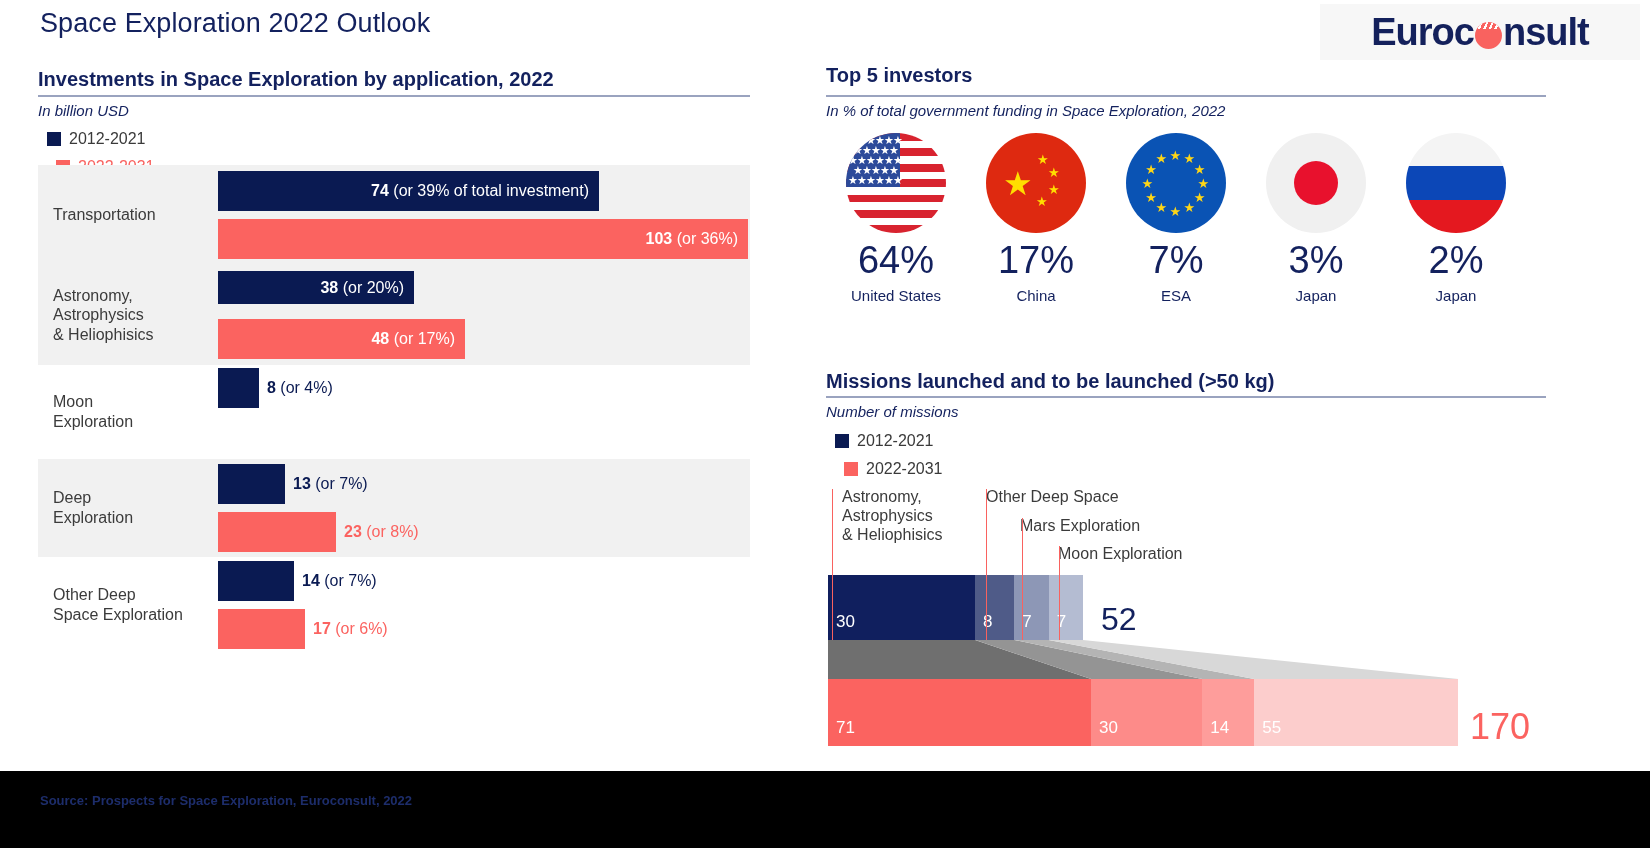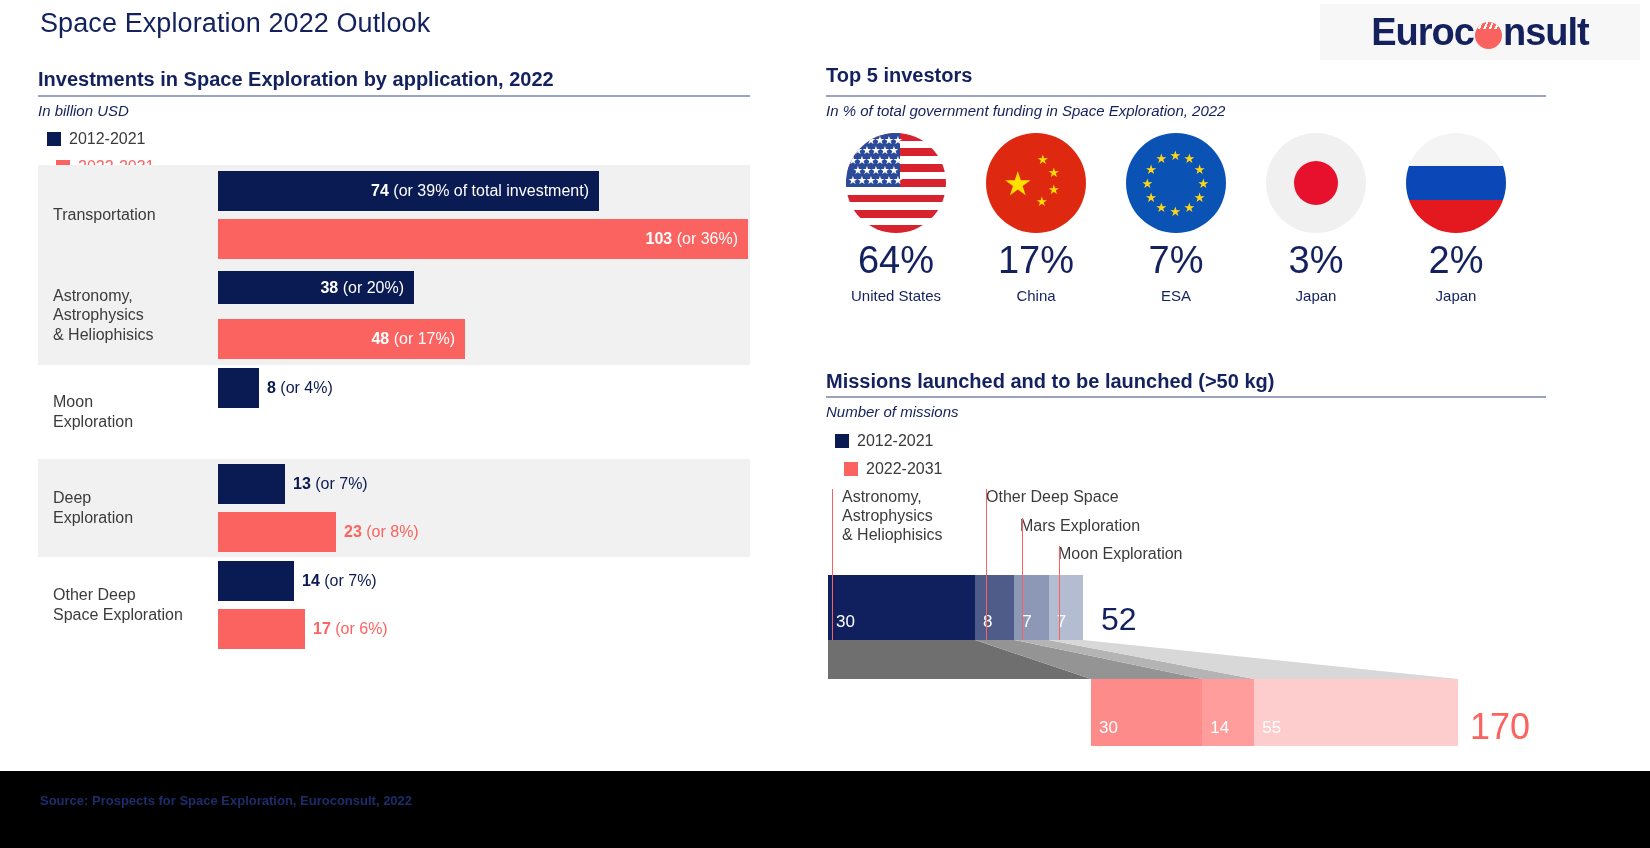--- a/index.html
+++ b/index.html
@@ -323,20 +323,23 @@
     </div>
     <div class="seg" style="left: 149.115px; top: 88px; width: 39.2308px; height: 65px; background: rgb(79, 91, 136);">
       <span>8</span>
     </div>
     <div class="seg" style="left: 188.346px; top: 88px; width: 34.3269px; height: 65px; background: rgb(141, 151, 182);">
       <span>7</span>
     </div>
     <div class="seg" style="left: 222.673px; top: 88px; width: 34.3269px; height: 65px; background: rgb(180, 188, 210);">
       <span>7</span>
     </div>
+    <div class="seg" style="left: 2px; top: 192px; width: 263.118px; height: 67px; background: rgb(251, 99, 96);">
+      <span>71</span>
+    </div>
     <div class="seg" style="left: 265.118px; top: 192px; width: 111.176px; height: 67px; background: rgb(253, 139, 137);">
       <span>30</span>
     </div>
     <div class="seg" style="left: 376.294px; top: 192px; width: 51.8824px; height: 67px; background: rgb(254, 157, 155);">
       <span>14</span>
     </div>
     <div class="seg" style="left: 428.176px; top: 192px; width: 203.824px; height: 67px; background: rgb(252, 205, 204);">
       <span>55</span>
     </div>
     <div class="total" style="left: 275px; top: 116px; color: rgb(19, 33, 94);">52</div>

